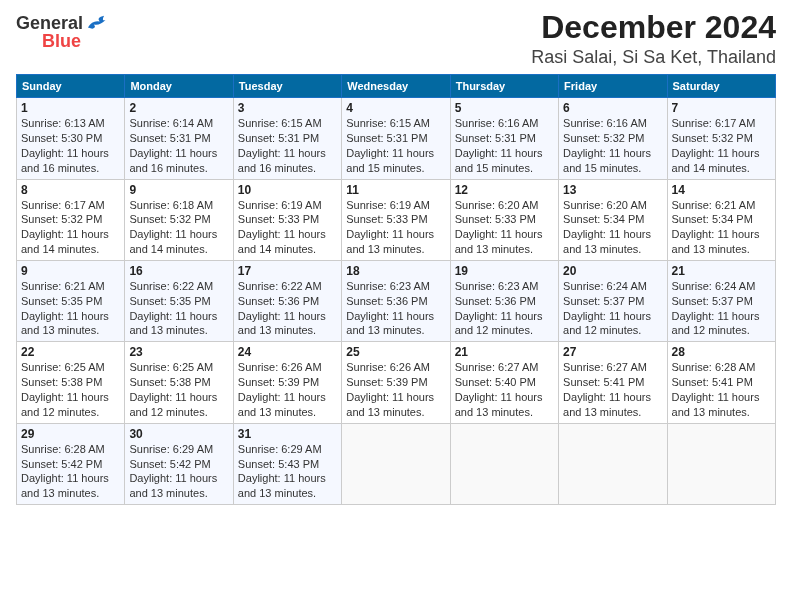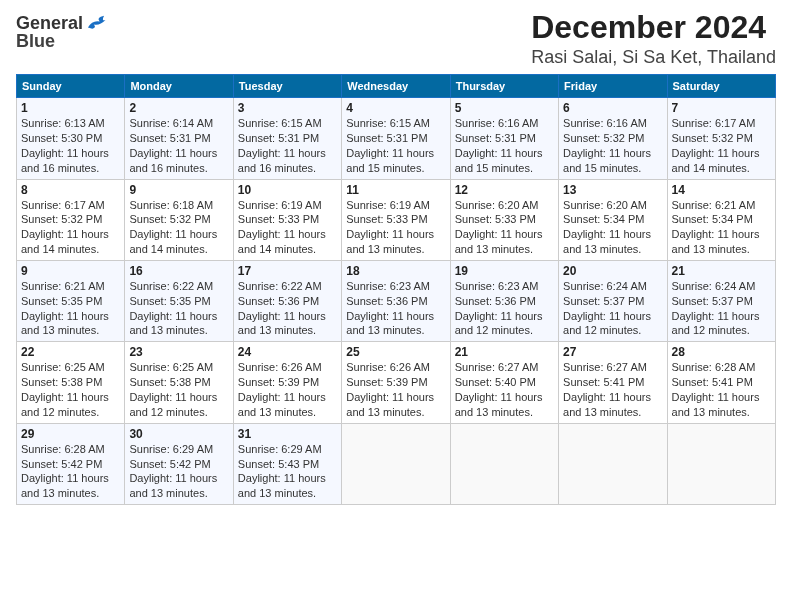--- a/index.html
+++ b/index.html
@@ -18,47 +18,47 @@
     }
     .header {
       display: flex;
       justify-content: space-between;
       align-items: flex-start;
       margin-bottom: 6px;
     }
     .logo {
       display: flex;
       flex-direction: column;
-      align-items: flex-start;
+      align-items: center;
       margin-top: 4px;
     }
     .logo-general {
       font-size: 18px;
       font-weight: bold;
       color: #333;
       line-height: 1;
     }
     .logo-blue {
       font-size: 18px;
       font-weight: bold;
-      color: #404040;
+      color: #ef4444;
       line-height: 1;
     }
     .logo-bird {
       display: inline-block;
       width: 22px;
       height: 18px;
       margin-left: 2px;
     }
     .logo-line {
       display: flex;
       align-items: center;
     }
     .title-block {
-      text-align: left;
+      text-align: right;
     }
     .month-title {
       font-size: 32px;
       font-weight: bold;
       color: #222;
       line-height: 1.1;
     }
     .location-title {
       font-size: 18px;
       color: #444;

